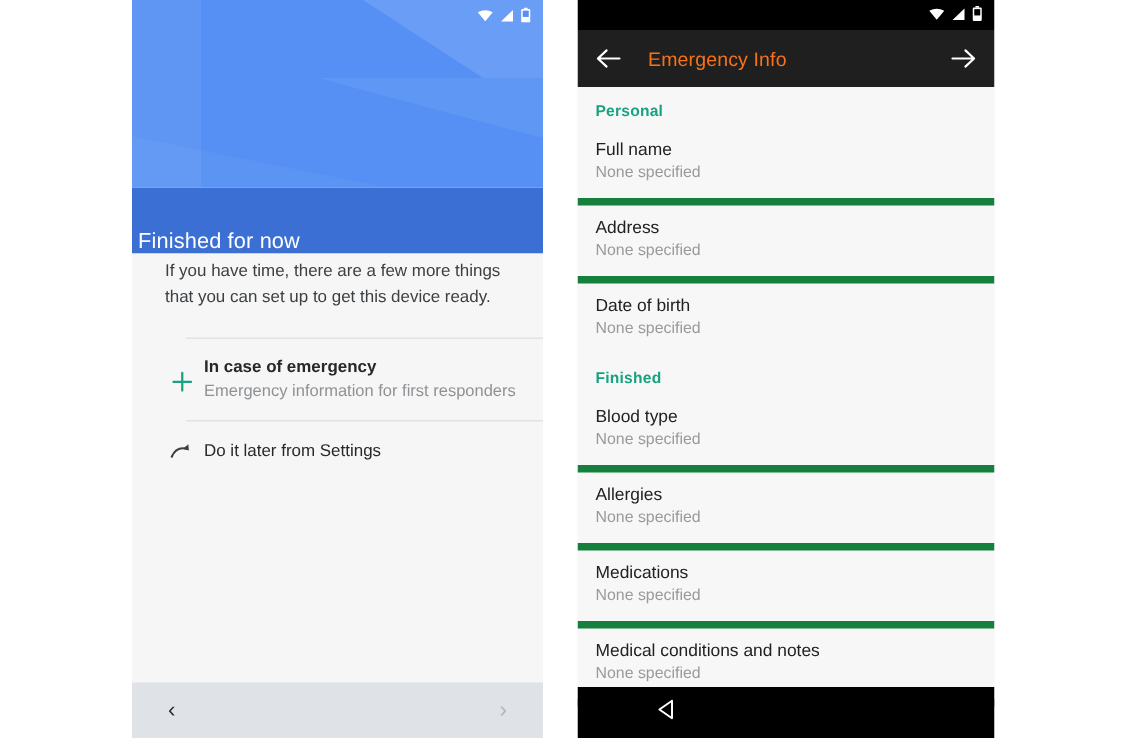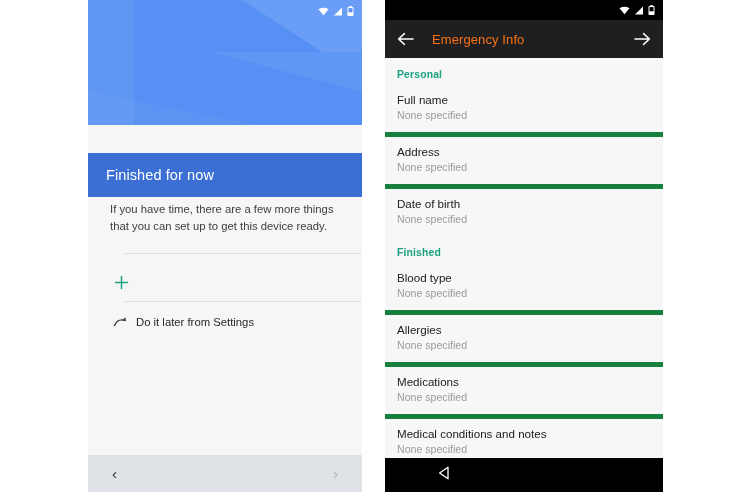--- a/index.html
+++ b/index.html
@@ -78,23 +78,22 @@
     align-items: center;
     gap: 4px;
     padding-right: 8px;
     z-index: 5;
   }
 
   .banner {
     height: 44px;
     background: #3b6fd4;
     display: flex;
-    align-items: center;
-    padding-left: 18px;
-    margin-top: 28px;
+    align-items: flex-end;
+    padding-left: 4px;
   }
   .banner-title {
     color: #ffffff;
     font-size: 14.5px;
     letter-spacing: 0.1px;
   }
 
   .left-body {
     background: #f6f6f6;
     height: 286px;
@@ -273,20 +272,24 @@
       <div class="intro">If you have time, there are a few more things that you can set up to get this device ready.</div>
 
       <div class="opt-list">
 
         <div class="opt-row first">
           <div class="opt-icon">
             <svg width="15" height="15" viewBox="0 0 15 15">
               <path d="M7.5 1.6 V13.4 M1.6 7.5 H13.4" stroke="#1aa181" stroke-width="1.5" stroke-linecap="round"></path>
             </svg>
           </div>
+          <div class="opt-text">
+            <div class="opt-title">In case of emergency</div>
+            <div class="opt-sub">Emergency information for first responders</div>
+          </div>
         </div>
 
         <div class="opt-row simple">
           <div class="opt-icon">
             <svg width="16" height="13" viewBox="0 0 16 13">
               <path d="M1.5 9.5 Q4.5 2.5 11.5 4.2" stroke="#3c4043" stroke-width="1.4" fill="none" stroke-linecap="round"></path>
               <path d="M12.6 1.2 L12.9 5.3 L8.9 4.2 Z" fill="#3c4043"></path>
             </svg>
           </div>
           <div class="opt-text">

